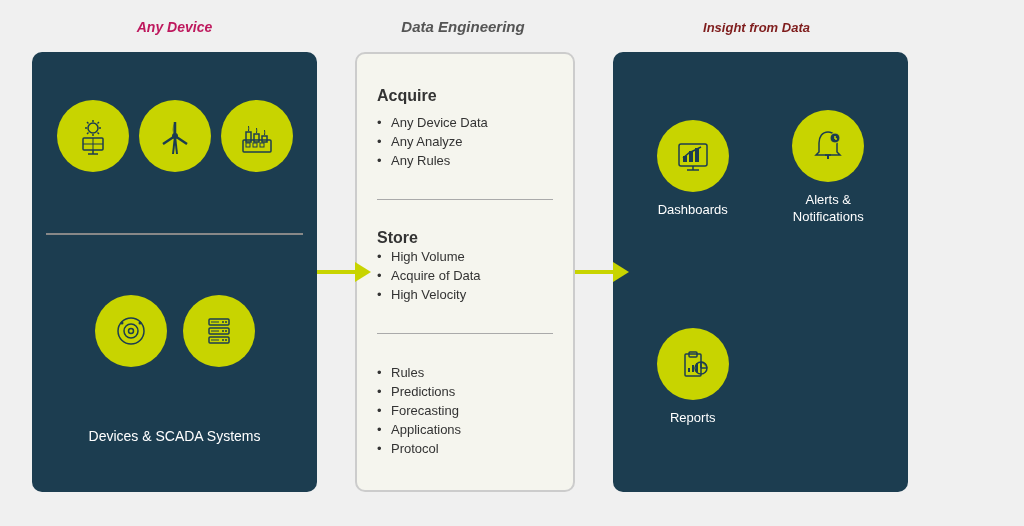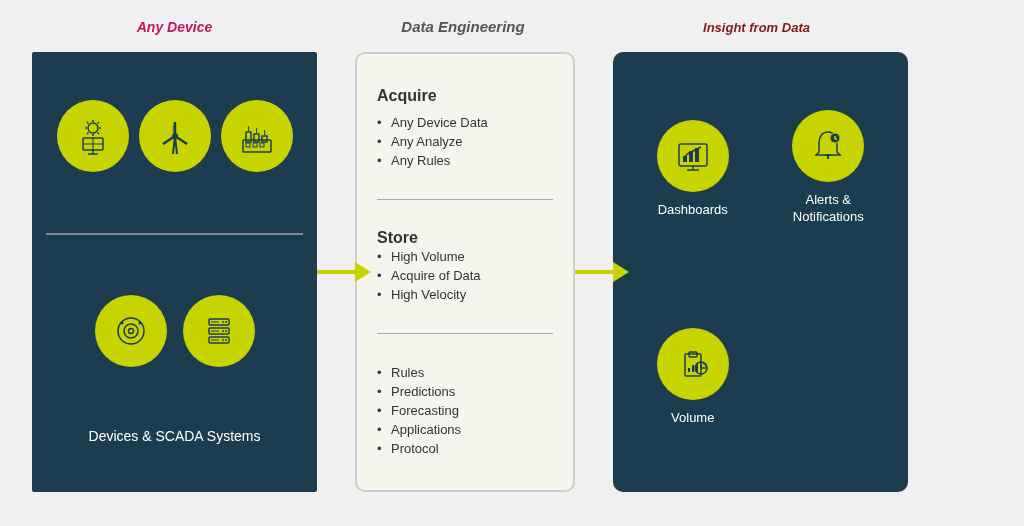--- a/index.html
+++ b/index.html
@@ -28,21 +28,21 @@
       <span style="font-size:15px; color:#555; font-style:italic; font-weight:600;">Data Engineering</span>
     </div>
     <div style="width:36px;"></div>
     <div style="width:295px; text-align:center;">
       <span style="font-size:13px; color:#7f1d1d; font-style:italic; font-weight:600;">Insight from Data</span>
     </div>
   </div>
 
   <div style="display:flex; align-items:center; position:absolute; top:24px; left:0; width:960px; height:460px;">
 
-    <div style="width:285px; height:440px; background:#1c3d50; border-radius:2px; display:flex; flex-direction:column; align-items:center; justify-content:space-around; padding:18px 0; position:relative;">
+    <div style="width:285px; height:440px; background:#1c3d50; border-radius:10px; display:flex; flex-direction:column; align-items:center; justify-content:space-around; padding:18px 0; position:relative;">
 
       <div style="display:flex; gap:10px; justify-content:center;">
 
         <div style="width:72px; height:72px; border-radius:50%; background:#c8d400; display:flex; align-items:center; justify-content:center;">
           <svg width="40" height="40" viewBox="0 0 40 40" fill="none">
 
             <circle cx="20" cy="12" r="5" stroke="#1c3d50" stroke-width="1.5" fill="none"></circle>
             <line x1="20" y1="4" x2="20" y2="6" stroke="#1c3d50" stroke-width="1.5"></line>
             <line x1="20" y1="18" x2="20" y2="20" stroke="#1c3d50" stroke-width="1.5"></line>
             <line x1="12" y1="12" x2="14" y2="12" stroke="#1c3d50" stroke-width="1.5"></line>
@@ -268,21 +268,21 @@
             <rect x="15" y="24" width="2" height="4" fill="#1c3d50"></rect>
             <rect x="19" y="21" width="2" height="7" fill="#1c3d50"></rect>
             <rect x="23" y="19" width="2" height="9" fill="#1c3d50"></rect>
 
             <circle cx="28" cy="24" r="6" stroke="#1c3d50" stroke-width="1.5" fill="none"></circle>
             <line x1="28" y1="24" x2="28" y2="18" stroke="#1c3d50" stroke-width="1.5"></line>
             <line x1="28" y1="24" x2="34" y2="24" stroke="#1c3d50" stroke-width="1.5"></line>
             <path d="M28 18 A6 6 0 0 1 34 24" stroke="#1c3d50" stroke-width="1.5" fill="#1c3d50" opacity="0.5"></path>
           </svg>
         </div>
-        <span style="color:#fff; font-size:13px; text-align:center;">Volume</span>
+        <span style="color:#fff; font-size:13px; text-align:center;">Reports</span>
       </div>
 
 
     </div>
 
   </div>
 
 </div>
 
 </body></html>

